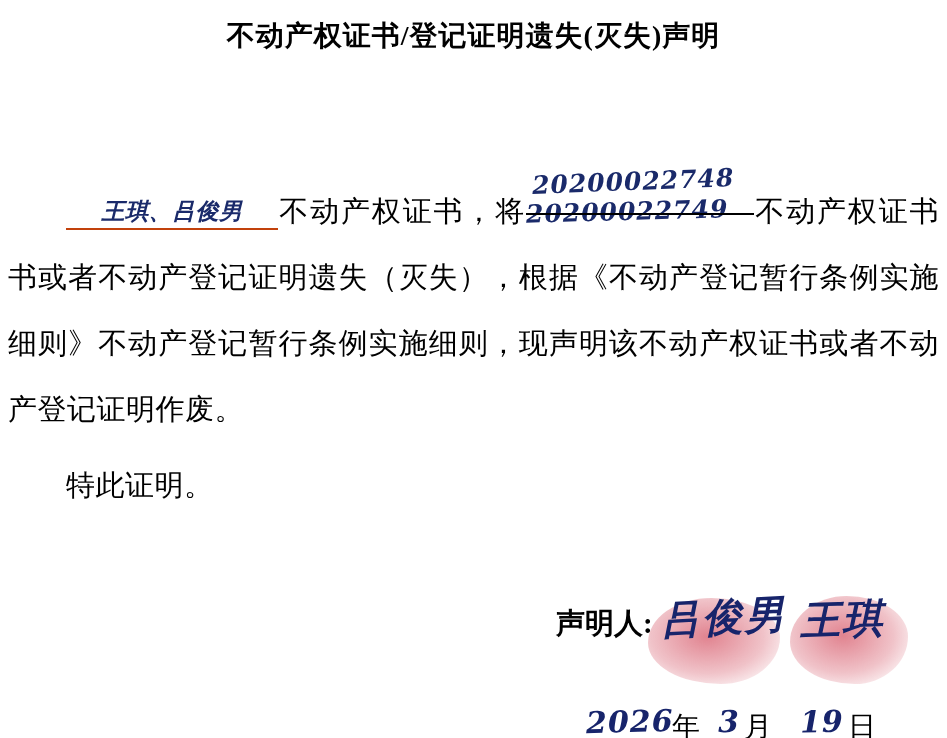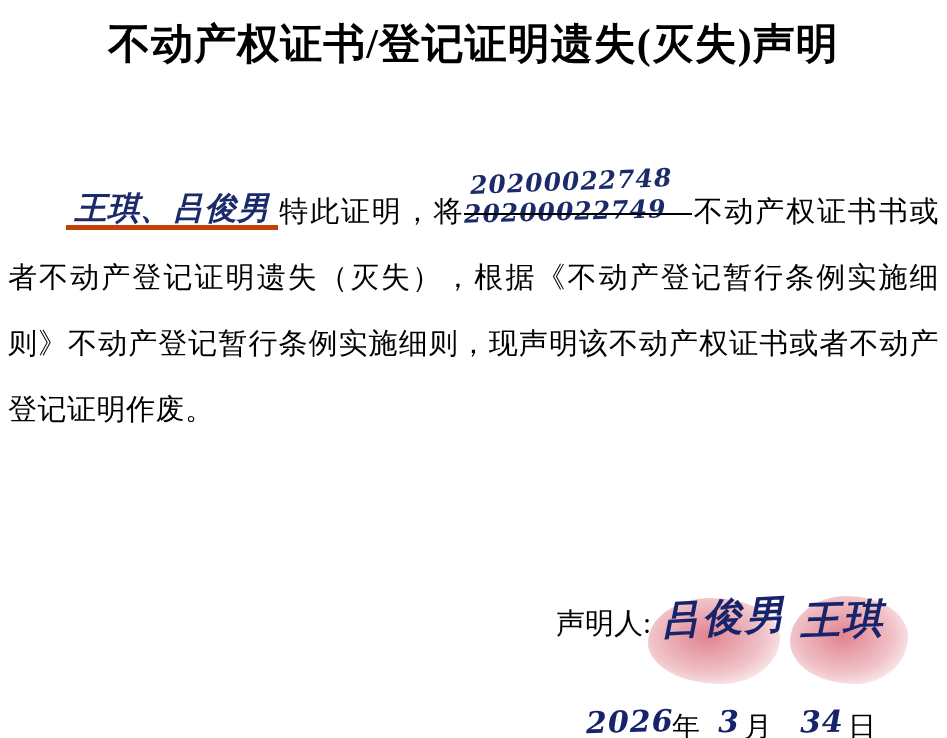--- a/index.html
+++ b/index.html
@@ -20,21 +20,21 @@
     position: relative;
     width: 947px;
     height: 738px;
     box-sizing: border-box;
   }
 
   .doc-title {
     text-align: center;
     font-family: "Liberation Serif", "DejaVu Serif", serif;
     font-weight: bold;
-    font-size: 42px;
+    font-size: 28px;
     letter-spacing: 1px;
     margin: 18px 0 0 0;
     padding: 0 10px;
     line-height: 1.25;
     white-space: nowrap;
   }
 
   .body-block {
     position: absolute;
     left: 8px;
@@ -60,23 +60,23 @@
   .hw {
     font-family: "DejaVu Serif", "Liberation Serif", serif;
     color: #1a2a6a;
     font-style: italic;
     font-weight: bold;
   }
 
   .name-fill {
     display: inline-block;
     min-width: 212px;
-    border-bottom: 5px solid #c2410c;
+    border-bottom: 2px solid #c2410c;
     text-align: center;
-    font-size: 32px;
+    font-size: 23px;
     line-height: 34px;
     transform: translateY(-2px);
   }
 
   
   .num-stack {
     display: inline-block;
     position: relative;
     width: 228px;
     height: 34px;
@@ -119,20 +119,21 @@
     left: 0;
     right: 0;
     top: 578px;
     height: 80px;
   }
   .sign-label {
     position: absolute;
     left: 556px;
     top: 8px;
     font-size: 29px;
+    font-weight: bold;
   }
   .sign-hw1 {
     position: absolute;
     left: 660px;
     top: -6px;
     font-size: 40px;
     color: #17246b;
     font-family: "DejaVu Serif", serif;
     font-style: italic;
     font-weight: bold;
@@ -188,41 +189,44 @@
 </head>
 <body>
 
 <div class="page">
 
   <h1 class="doc-title">不动产权证书/登记证明遗失(灭失)声明</h1>
 
   <div class="body-block">
 
     <p class="para">
-      <span class="indent"></span><span class="name-fill hw">王琪、吕俊男</span><span>特此证明，将</span><span class="num-stack">
+      <span class="indent"></span><span class="name-fill hw">王琪、吕俊男</span><span>不动产权证书，将</span><span class="num-stack">
           <span class="n1 hw">20200022748</span>
           <span class="n2 hw">20200022749</span>
           <span class="rule"></span>
       </span><span>不动产权证书</span><span>书或者不动产登记证明遗失（灭失），根据《不动产登记暂行条例实施细则》不动产登记暂行条例实施细则，现声明该不动产权证书或者不动产登记证明作废。</span>
     </p>
 
+    <p class="para special-line">
+      <span class="indent"></span><span>特此证明。</span>
+    </p>
 
   </div>
 
   <div class="seal seal-a"></div>
   <div class="seal seal-b"></div>
 
   <div class="sign-row">
     <span class="sign-label">声明人:</span>
     <span class="sign-hw1">吕俊男</span>
     <span class="sign-hw2">王琪</span>
   </div>
 
   <div class="date-row">
     <span class="date-hw d-year">2026</span>
     <span class="date-hw d-ychar">年</span>
     <span class="date-hw d-mon">3</span>
     <span class="date-hw d-mchar">月</span>
-    <span class="date-hw d-day">34</span>
+    <span class="date-hw d-day">19</span>
     <span class="date-hw d-dchar">日</span>
   </div>
 
 </div>
 
 </body></html>

